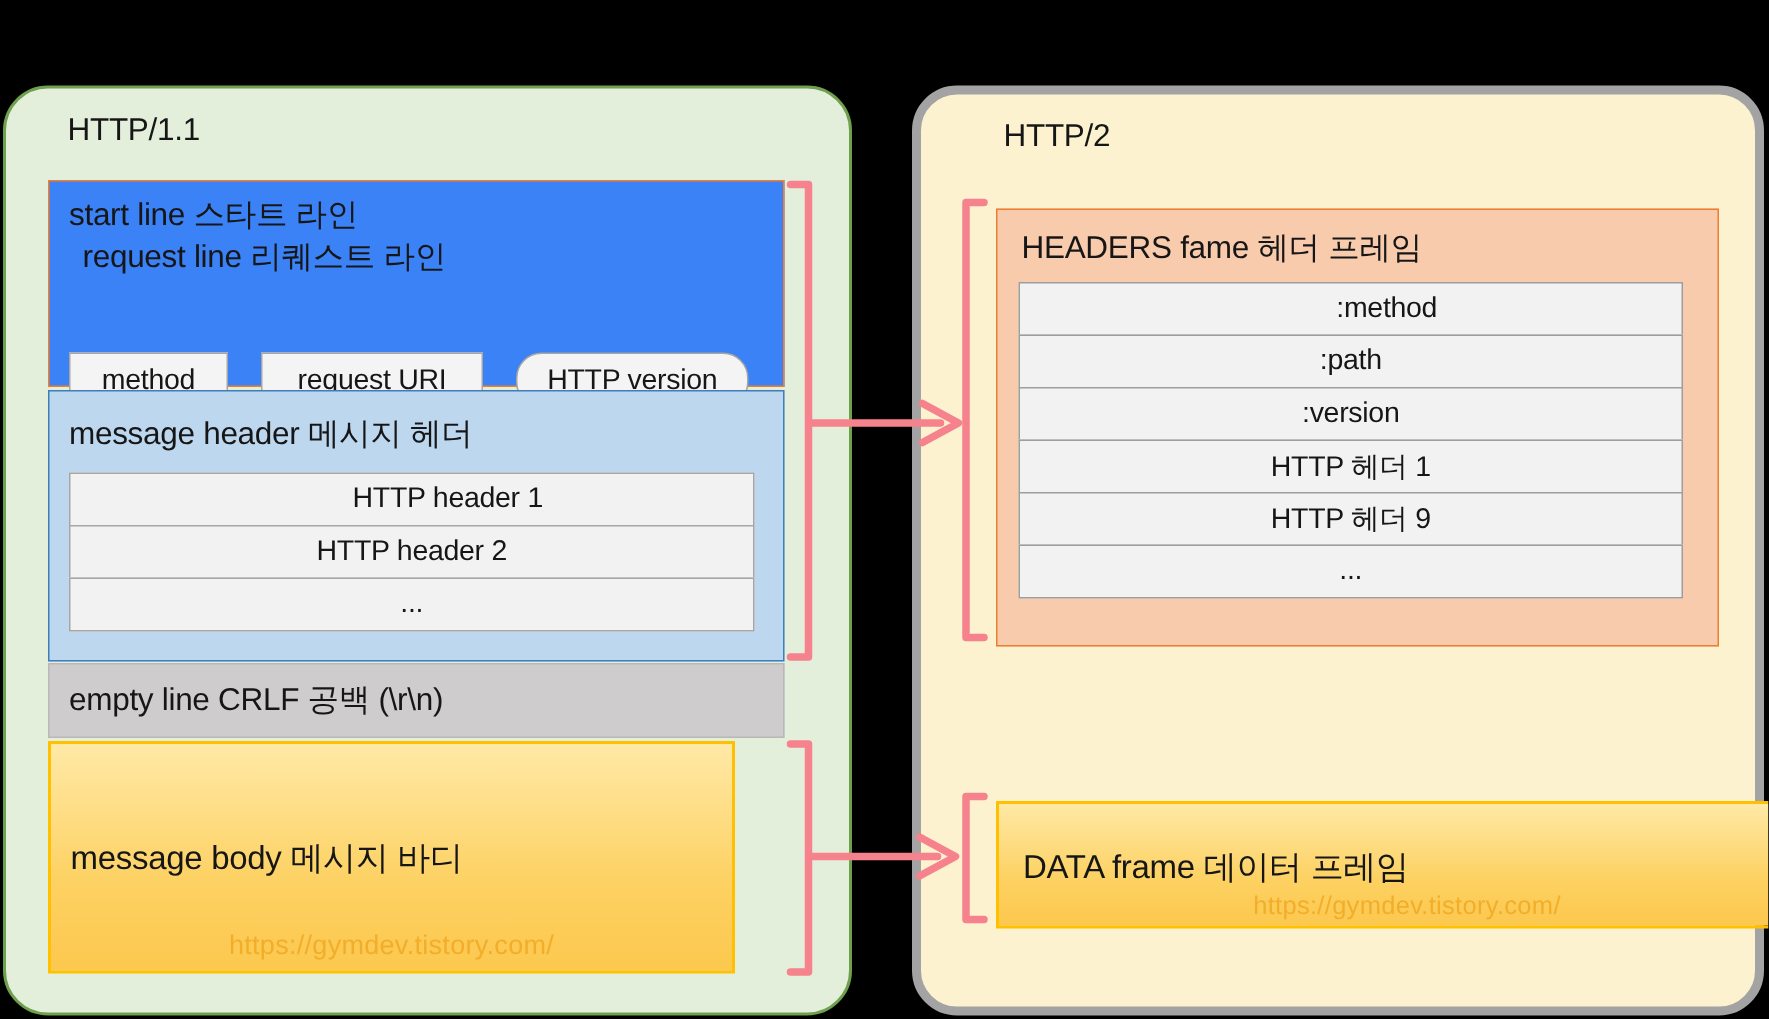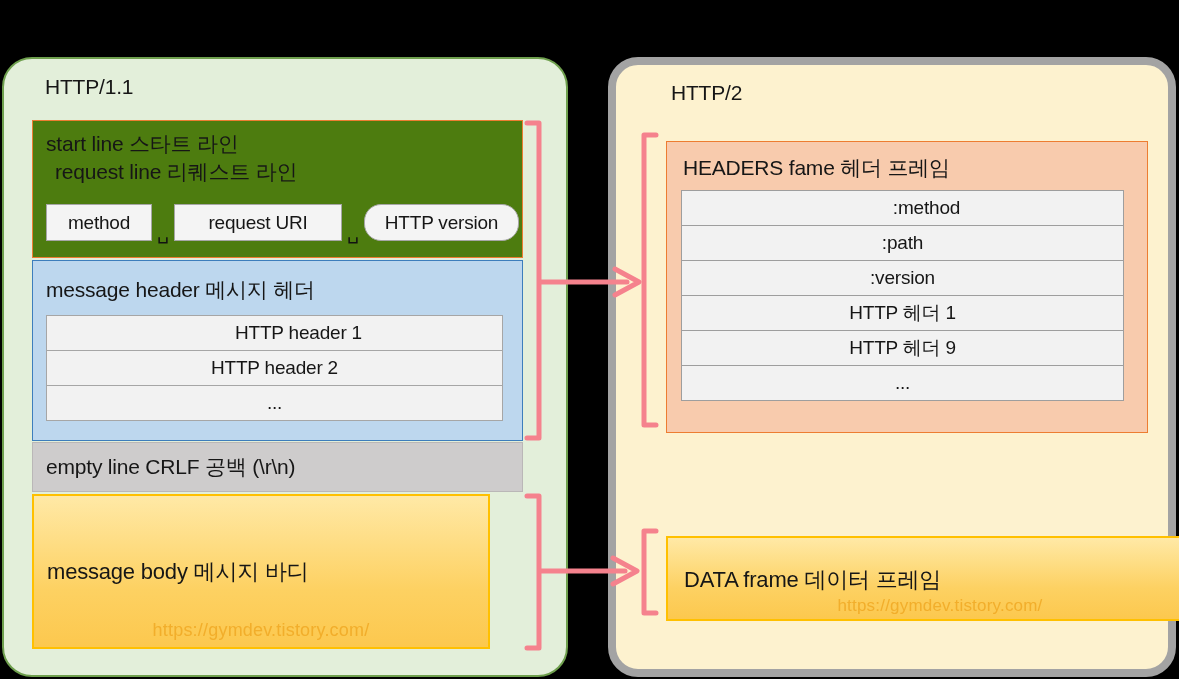--- a/index.html
+++ b/index.html
@@ -2,40 +2,40 @@
 <html><head>
 <meta charset="utf-8">
 <style>
   html,body{margin:0;padding:0;background:#000;}
   .stage{
     position:relative;width:1179px;height:679px;background:#000;overflow:hidden;
     font-family:"Liberation Sans","DejaVu Sans",sans-serif;color:#161616;
   }
   .panel{position:absolute;top:57px;width:566px;height:620px;border-radius:30px;box-sizing:border-box;}
   .panel-http1{left:2px;background:#e3efda;border:2px solid #6fa04e;}
-  .panel-http2{left:608px;width:568px;background:#fdf2cf;border:8px solid #a3a3a3;}
+  .panel-http2{left:608px;width:568px;background:#fdf2cf;border:6px solid #a3a3a3;}
   .panel-title{position:absolute;font-size:21px;line-height:26px;letter-spacing:-0.2px;}
   .panel-http1 .panel-title{left:41px;top:15px;}
   .panel-http2 .panel-title{left:55px;top:15px;}
 
   .sect{position:absolute;box-sizing:border-box;}
-  .sect-start{left:28px;top:61px;width:491px;height:138px;background:#4d7c0f;border:1px solid #ed7d31;}
+  .sect-start{left:28px;top:61px;width:491px;height:138px;background:#3b82f6;border:1px solid #ed7d31;}
   .sect-header{left:28px;top:201px;width:491px;height:181px;background:#bdd7ee;border:1px solid #3d7ebc;}
   .sect-empty{left:28px;top:383px;width:491px;height:50px;background:#cecccc;border:1px solid #bab7b7;padding-left:32px;}
   .sect-body{left:28px;top:435px;width:458px;height:155px;background:linear-gradient(180deg,#ffe9a6 0%,#fdd162 62%,#fcc84e 100%);border:2px solid #ffc000;}
 
   .sect-title{position:absolute;left:13px;font-size:21px;line-height:28px;letter-spacing:-0.2px;white-space:nowrap;}
   .line1{top:9px;}
   .line2{left:22px;top:37px;}
 
   .token-row{position:absolute;left:13px;top:83px;display:flex;align-items:flex-end;}
   .token-box{box-sizing:border-box;height:37px;background:#f4f4f4;border:1px solid #a6a6a6;
     display:flex;align-items:center;justify-content:center;font-size:19px;letter-spacing:-0.2px;}
   .tb-method{width:106px;}
-  .tb-uri{width:168px;}
+  .tb-uri{width:148px;margin-top:31px;}
   .tb-version{width:155px;border-radius:17px;}
   .space-sep{width:22px;text-align:center;font-size:19px;line-height:19px;margin-bottom:-1px;color:#111;}
 
   .rows{position:absolute;}
   .rows-http1{left:13px;top:54px;width:457px;}
   .row{box-sizing:border-box;height:36px;margin-top:-1px;background:#f2f2f2;border:1px solid #a6a6a6;
     display:flex;align-items:center;justify-content:center;font-size:19px;letter-spacing:-0.2px;}
   .row:first-child{margin-top:0;padding-left:48px;}
 
   .empty-label{position:absolute;left:13px;top:0;font-size:21px;line-height:48px;letter-spacing:-0.2px;white-space:nowrap;}

